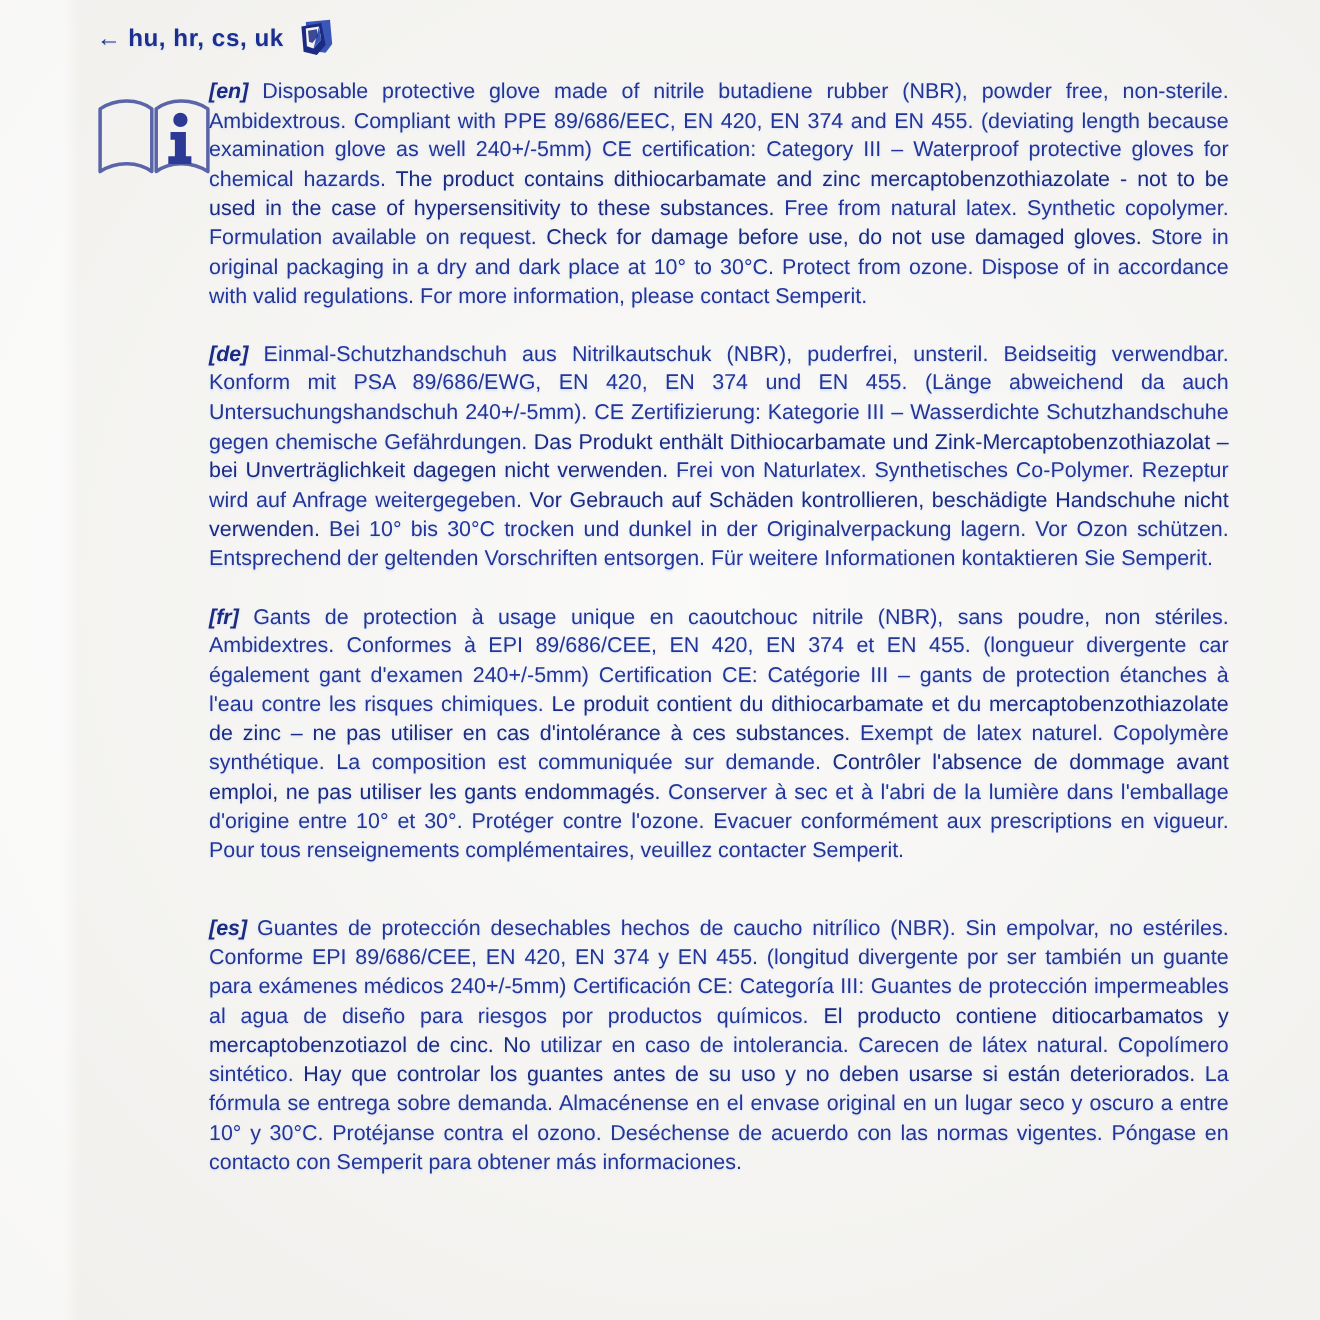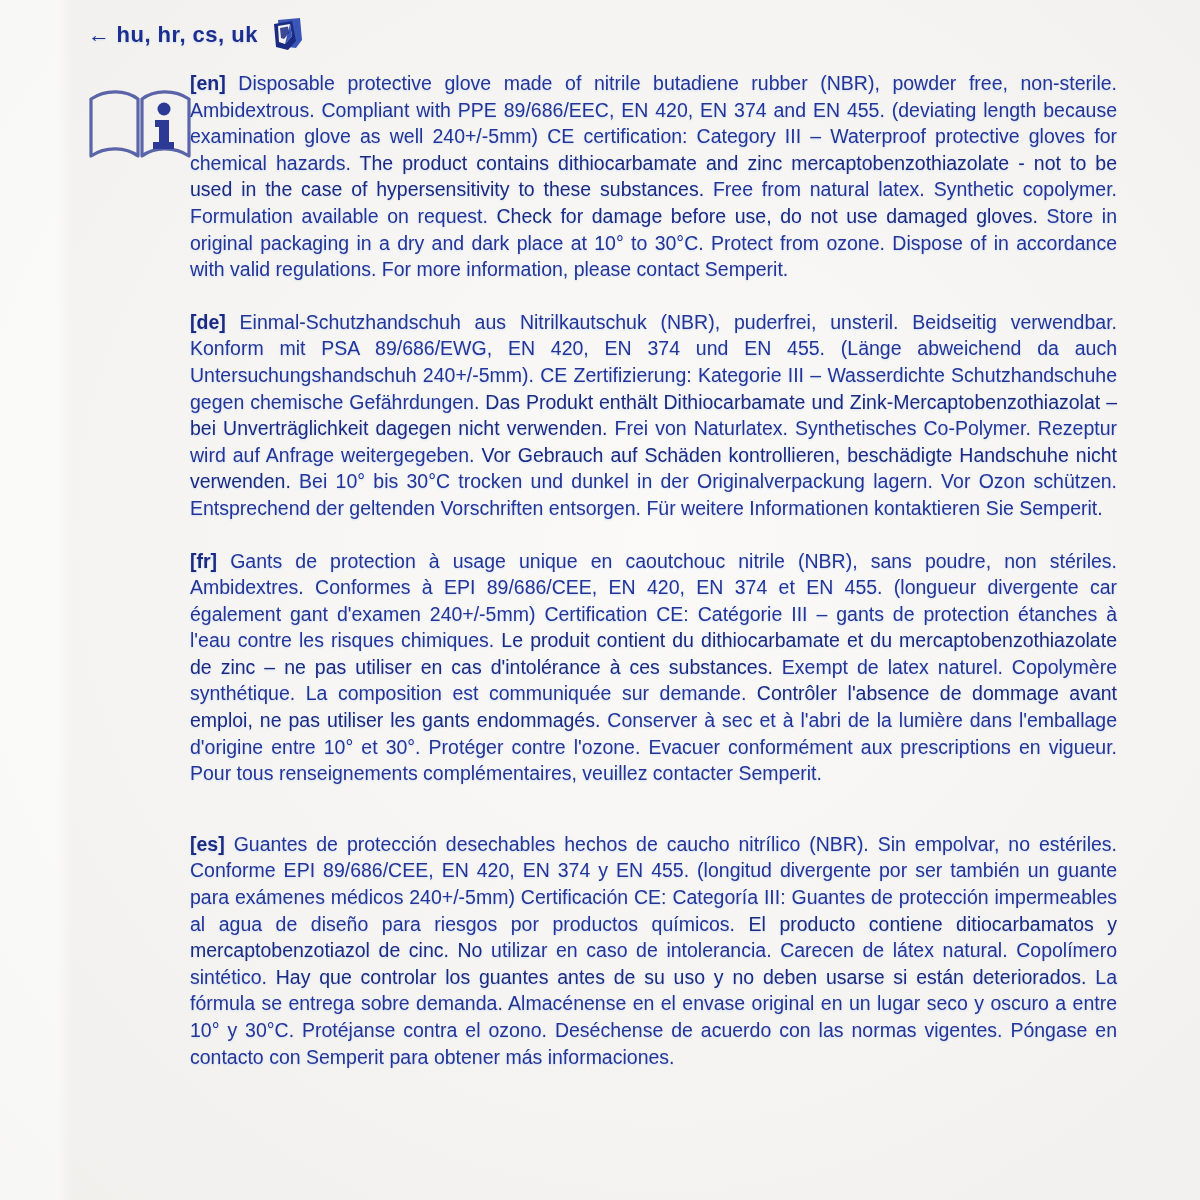--- a/index.html
+++ b/index.html
@@ -75,20 +75,21 @@
     margin: 0 0 26px 0;
   }
   .para:last-child { margin-bottom: 0; margin-top: 44px; }
   .para .b {
     font-weight: normal;
     color: #1b2a82;
   }
   .para .tag {
     font-weight: bold;
     color: #1b2a82;
+    font-style: italic;
   }
 </style>
 </head>
 <body>
 
 <div class="sheet">
 
   <div class="header-row">
     <span class="lang-note"><span class="arrow">←</span><span>hu, hr, cs, uk</span></span>
     <svg class="booklet-icon" viewBox="0 0 40 40" aria-hidden="true">

